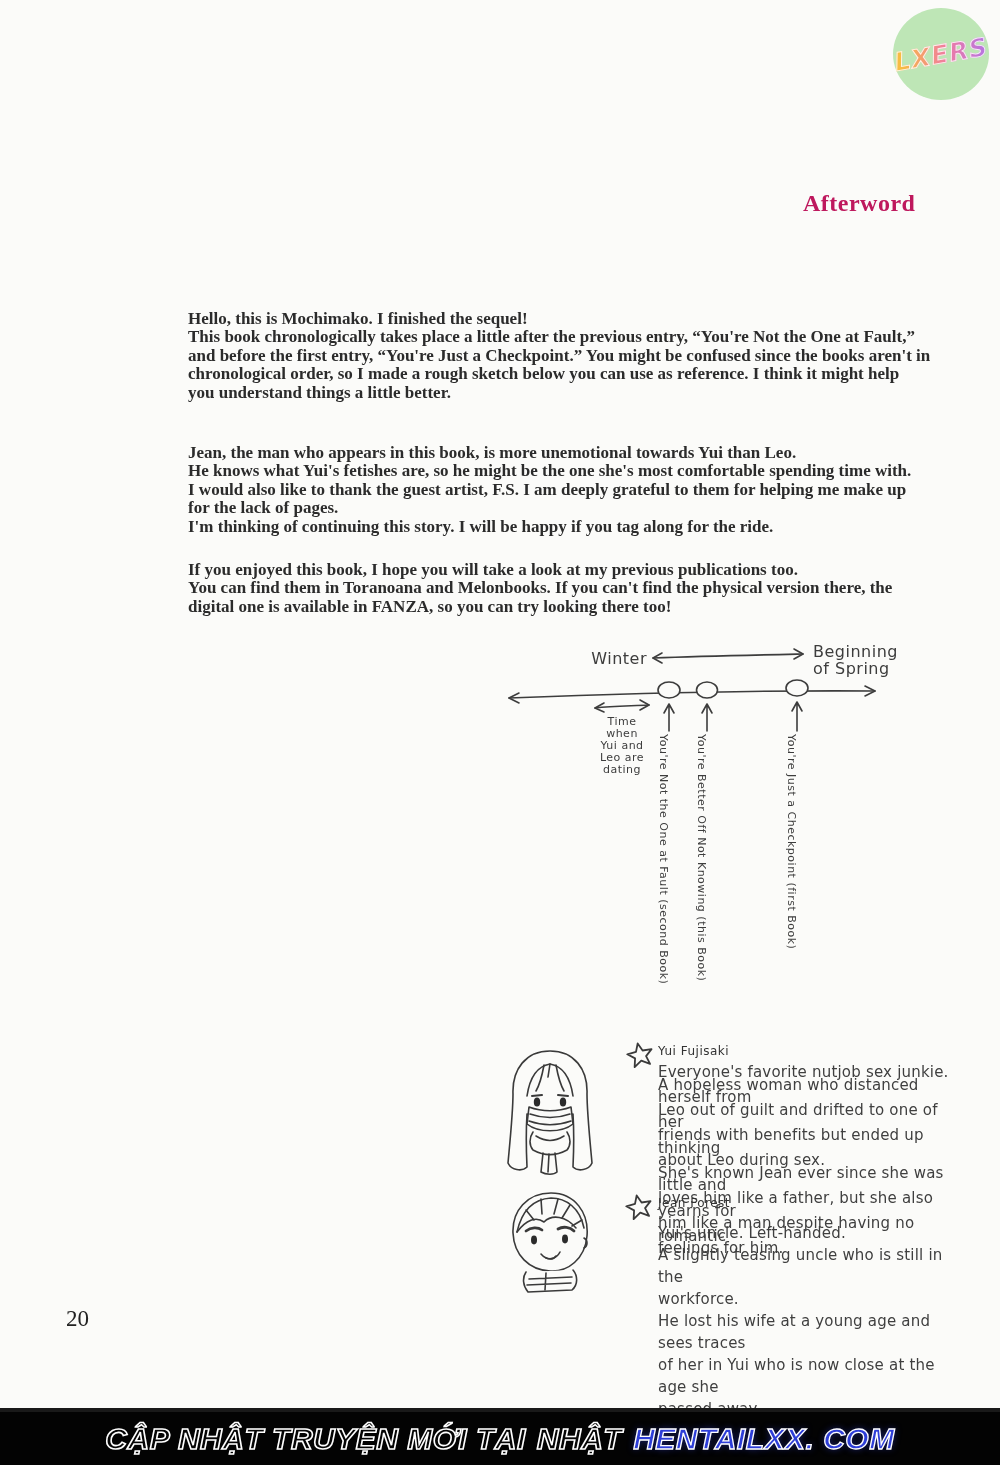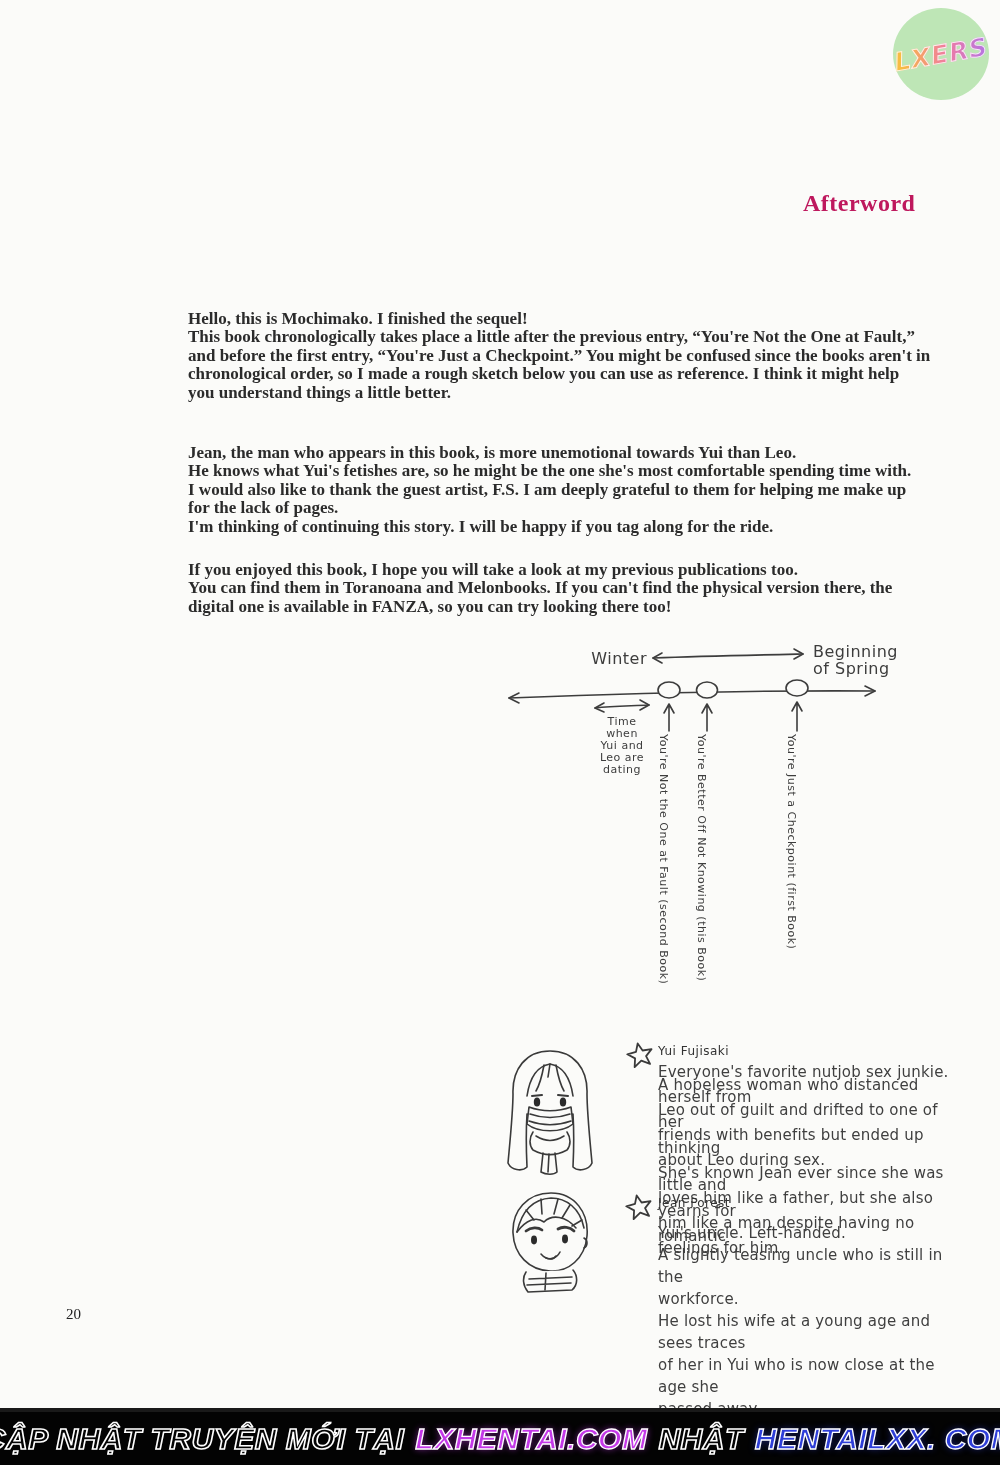--- a/index.html
+++ b/index.html
@@ -52,21 +52,21 @@
   }
   .char-desc {
     position:absolute; font-family:"DejaVu Sans", sans-serif;
     font-size:15px; color:#3f3f3f; letter-spacing:.2px; white-space:pre-line;
   }
   .desc-yui  { left:658px; top:1066px; width:300px; line-height:12.6px; }
   .desc-jean { left:658px; top:1222px; width:310px; line-height:22px; }
 
   .page-number {
     position:absolute; left:66px; top:1306px;
-    font-family:"Liberation Serif", serif; font-size:15px; color:#222;
+    font-family:"Liberation Serif", serif; font-size:23px; color:#222;
   }
 
   
   .banner {
     position:absolute; left:0; top:1408px; width:1000px; height:57px;
     background:#030303; border-top:4px solid #191919;
     display:flex; align-items:center; justify-content:center; gap:11px;
     font-family:"Liberation Sans", sans-serif; font-weight:bold; font-style:italic;
     font-size:30px; letter-spacing:.5px; white-space:nowrap;
   }
@@ -198,18 +198,17 @@
 He lost his wife at a young age and sees traces
 of her in Yui who is now close at the age she
 passed away.
 He insists that this is only a physical relationship,
 but something seems to be eating away at him.</div>
 
   <div class="page-number">20</div>
 
   <div class="banner">
     <span class="b-outline">CẬP NHẬT TRUYỆN MỚI TẠI</span>
-    <span class="b-site1">LXHENTAI.COM</span>
     <span class="b-outline">NHẬT</span>
     <span class="b-site2">HENTAILXX. COM</span>
   </div>
 
 </div>
 
 </body></html>

